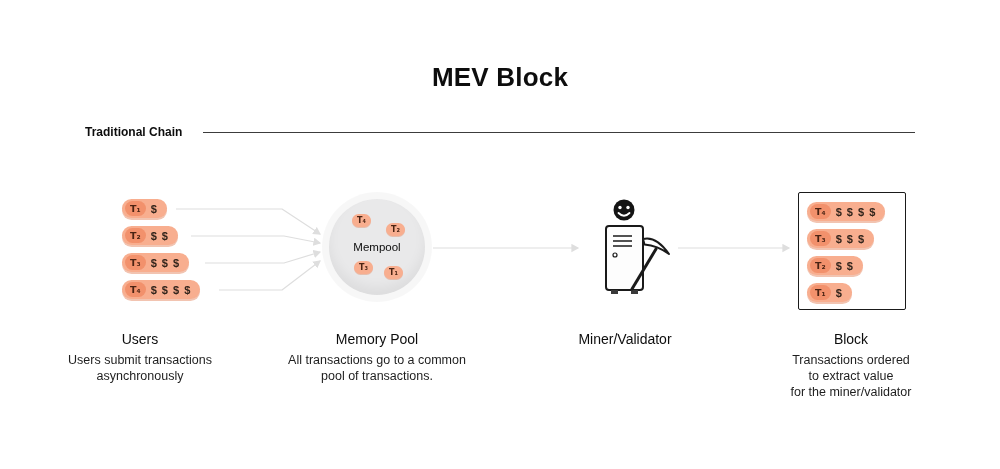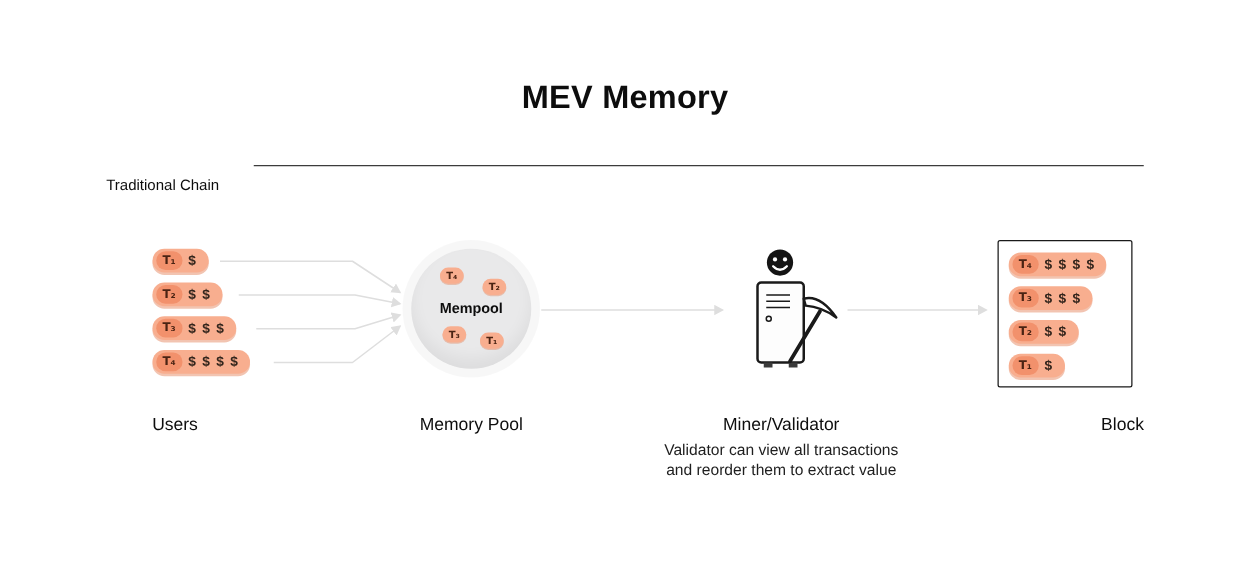--- a/index.html
+++ b/index.html
@@ -8,51 +8,51 @@
     --mempool:#E9E9EA;
     --arrow:#DEDEDE;
   }
   *{margin:0;padding:0;box-sizing:border-box;}
   html,body{background:#fff;}
   body{font-family:"Liberation Sans", sans-serif;color:#111;}
   .canvas{position:relative;width:1000px;height:469px;background:#fff;outline:1px solid #ececec;overflow:hidden;}
 
   .title{position:absolute;top:62px;left:0;width:100%;text-align:center;font-size:26px;font-weight:700;color:#0d0d0d;letter-spacing:.2px;}
 
-  .section-label{position:absolute;top:125px;left:85px;font-size:12px;font-weight:400;color:#0d0d0d;white-space:nowrap;margin-top:16px;}
+  .section-label{position:absolute;top:125px;left:85px;font-size:12px;font-weight:700;color:#0d0d0d;white-space:nowrap;}
   .section-line{position:absolute;top:132px;left:203px;width:712px;height:1px;background:#3c3c3c;}
 
   .arrows{position:absolute;left:0;top:0;width:1000px;height:469px;}
   .arrows g{stroke:var(--arrow);}
   .arrows marker path{fill:var(--arrow);}
 
   .pill{position:absolute;display:inline-flex;align-items:center;gap:5px;height:19px;padding:0 9px 0 3px;
         background:var(--pill);border-radius:10px;box-shadow:0 2px 0 rgba(226,124,82,.45);white-space:nowrap;}
   .pill-id{display:inline-flex;align-items:center;justify-content:center;height:15px;padding:0 5px;border-radius:8px;
            background:var(--pill-chip);font-family:"DejaVu Sans", sans-serif;font-size:9.5px;font-weight:700;color:#4a2313;}
   .pill-val{font-size:11px;font-weight:700;color:#33251c;letter-spacing:1px;}
 
   .up1{left:122px;top:199px;} .up2{left:122px;top:226px;} .up3{left:122px;top:253px;} .up4{left:122px;top:280px;}
 
   .mempool{position:absolute;left:329px;top:199px;width:96px;height:96px;border-radius:50%;background:var(--mempool);
            box-shadow:0 0 0 7px rgba(0,0,0,.03), inset 0 -8px 12px rgba(0,0,0,.05);}
-  .mempool-label{position:absolute;top:50%;left:50%;transform:translate(-50%,-50%);font-size:11.5px;font-weight:700;color:#0d0d0d;}
+  .mempool-label{position:absolute;top:50%;left:50%;transform:translate(-50%,-50%);font-size:11.5px;font-weight:400;color:#0d0d0d;}
   .chip{position:absolute;display:inline-flex;align-items:center;height:13px;padding:0 5px;border-radius:7px;
         background:var(--pill);box-shadow:0 1px 0 rgba(226,124,82,.4);
         font-family:"DejaVu Sans", sans-serif;font-size:8px;font-weight:700;color:#4a2313;}
   .c1{left:23px;top:15px;} .c2{left:57px;top:24px;} .c3{left:25px;top:62px;} .c4{left:55px;top:67px;}
 
   .miner{position:absolute;left:582px;top:193px;width:95px;height:115px;}
 
   .block{position:absolute;left:798px;top:192px;width:108px;height:118px;background:#fff;border:1.2px solid #1a1a1a;border-radius:2px;}
   .block .pill{left:8px;}
   .bp1{top:9px;} .bp2{top:36px;} .bp3{top:63px;} .bp4{top:90px;}
 
   .stage-title{position:absolute;top:331px;transform:translateX(-50%);font-size:14px;font-weight:400;color:#0d0d0d;white-space:nowrap;text-align:center;}
-  .st-users{left:140px;} .st-mempool{left:377px;} .st-miner{left:625px;text-align:center;} .st-block{left:851px;margin-left:47px;}
+  .st-users{left:140px;} .st-mempool{left:377px;} .st-miner{left:625px;text-align:center;} .st-block{left:851px;}
 
   .stage-desc{position:absolute;top:352px;transform:translateX(-50%);font-size:12.5px;color:#1e1e1e;line-height:1.28;
               text-align:center;white-space:pre-line;}
   .sd-users{left:140px;width:190px;} .sd-mempool{left:377px;width:210px;} .sd-miner{left:625px;width:230px;} .sd-block{left:851px;width:170px;}
 </style>
 </head>
 <body>
 
 <div class="canvas">
 
@@ -65,21 +65,21 @@
     <g fill="none" stroke-width="1.2" stroke-linejoin="round">
       <path d="M176,209 L282,209 L320,234" marker-end="url(#ah)"></path>
       <path d="M191,236 L284,236 L320,243" marker-end="url(#ah)"></path>
       <path d="M205,263 L284,263 L320,252" marker-end="url(#ah)"></path>
       <path d="M219,290 L282,290 L320,261" marker-end="url(#ah)"></path>
       <path d="M433,248 L578,248" marker-end="url(#ah)"></path>
       <path d="M678,248 L789,248" marker-end="url(#ah)"></path>
     </g>
   </svg>
 
-  <h1 class="title">MEV Memory</h1>
+  <h1 class="title">MEV Block</h1>
 
   <div class="section-label">Traditional Chain</div>
   <div class="section-line"></div>
 
   <div class="pill up1">
     <span class="pill-id">T₁</span>
     <span class="pill-val">$</span>
   </div>
   <div class="pill up2">
     <span class="pill-id">T₂</span>
@@ -139,16 +139,21 @@
       <span class="pill-id">T₁</span>
       <span class="pill-val">$</span>
     </div>
   </div>
 
   <div class="stage-title st-users">Users</div>
   <div class="stage-title st-mempool">Memory Pool</div>
   <div class="stage-title st-miner">Miner/Validator</div>
   <div class="stage-title st-block">Block</div>
 
-  <div class="stage-desc sd-miner">Validator can view all transactions
-and reorder them to extract value</div>
+  <div class="stage-desc sd-users">Users submit transactions
+asynchronously</div>
+  <div class="stage-desc sd-mempool">All transactions go to a common
+pool of transactions.</div>
+  <div class="stage-desc sd-block">Transactions ordered
+to extract value
+for the miner/validator</div>
 
 </div>
 
 </body></html>

